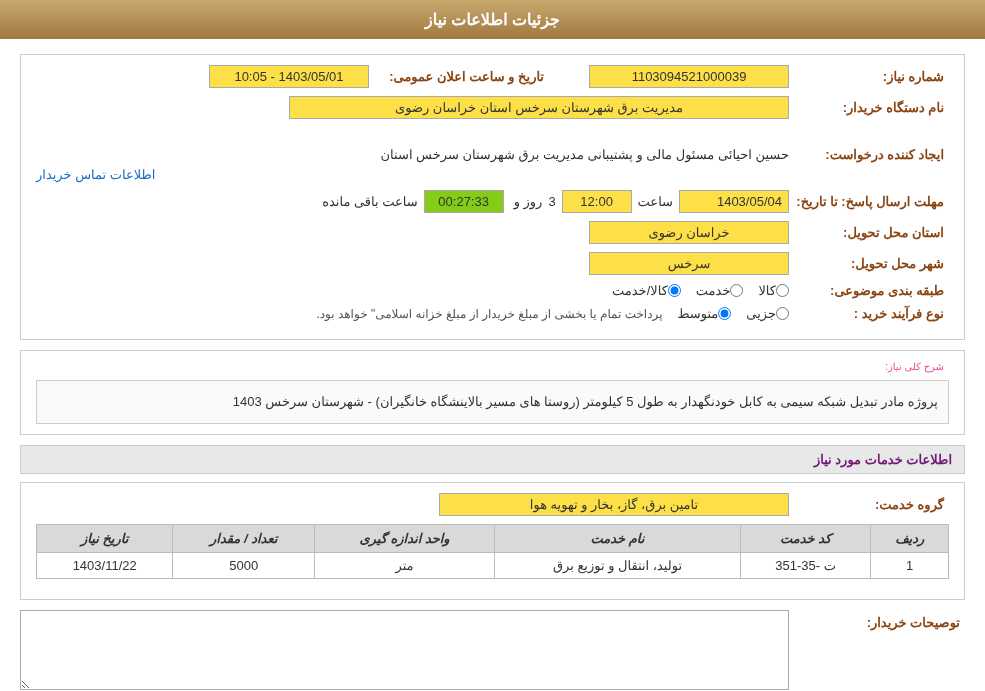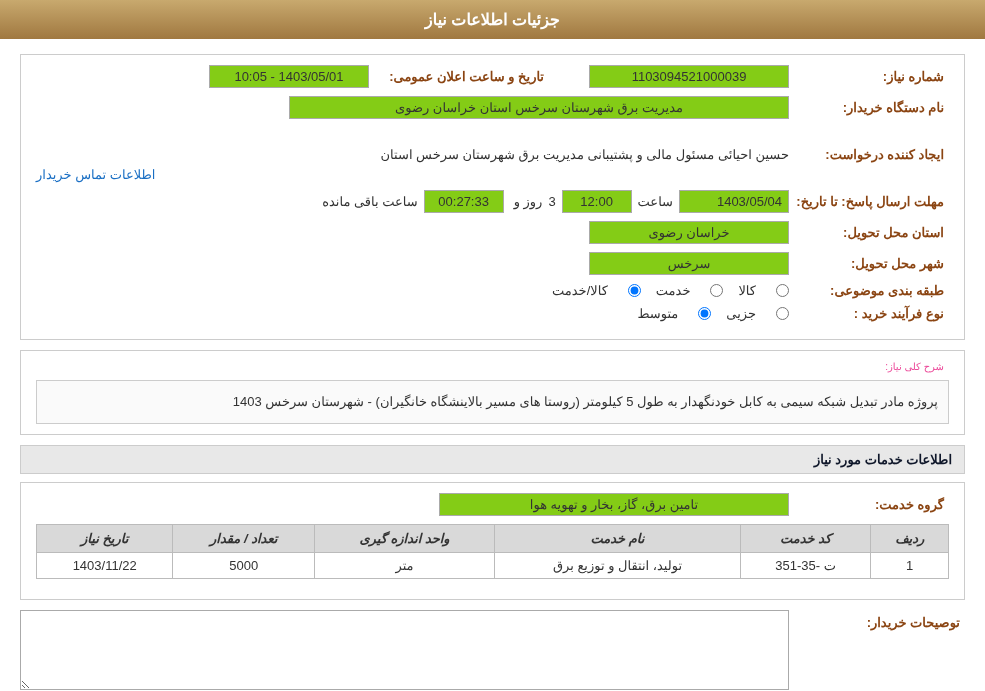--- a/index.html
+++ b/index.html
@@ -42,48 +42,48 @@
     .form-label {
       color: #8B4513;
       font-weight: bold;
       min-width: 160px;
       text-align: right;
       padding-right: 5px;
       flex-shrink: 0;
     }
     .input-box {
       border: 1px solid #aaa;
-      background: #84cc16;
+      background: #fde047;
       padding: 3px 6px;
       min-width: 120px;
       display: inline-block;
     }
     .input-wide {
       min-width: 300px;
     }
     .link-blue {
       color: #1a6fc4;
       cursor: pointer;
     }
     .radio-group {
       display: flex;
       align-items: center;
       gap: 15px;
     }
     .radio-item {
       display: flex;
       align-items: center;
-      gap: 20px;
+      gap: 0;
     }
     .section-title {
       background: #e8e8e8;
       border: 1px solid #ccc;
       padding: 6px 12px;
       font-weight: bold;
-      color: #0f172a;
+      color: #701a75;
       margin-bottom: 8px;
       text-align: right;
     }
     .description-box {
       border: 1px solid #ccc;
       padding: 10px;
       background: #fafafa;
       color: #333;
       text-align: right;
       line-height: 1.7;
@@ -242,20 +242,21 @@
         <div class="radio-group">
           <div class="radio-item">
             <input type="radio" name="farayand" style="">
             <span>جزیی</span>
           </div>
           <div class="radio-item">
             <input type="radio" name="farayand" checked="" style="">
             <span>متوسط</span>
           </div>
         </div>
+        <span style="margin-right:15px; color:#555; font-size:12px;">پرداخت تمام یا بخشی از مبلغ خریدار از مبلغ خزانه اسلامی" خواهد بود.</span>
       </div>
 
     </div>
 
     <div class="form-section">
       <div class="form-row">
         <span class="form-label" style="color:#ec4899; font-weight:normal; font-size:10px;">شرح کلی نیاز:</span>
       </div>
       <div class="description-box" style="margin-top:5px;">پروژه مادر تبدیل شبکه سیمی به کابل خودنگهدار به طول 5 کیلومتر (روستا های مسیر بالاینشگاه خانگیران) - شهرستان سرخس 1403</div>
     </div>

